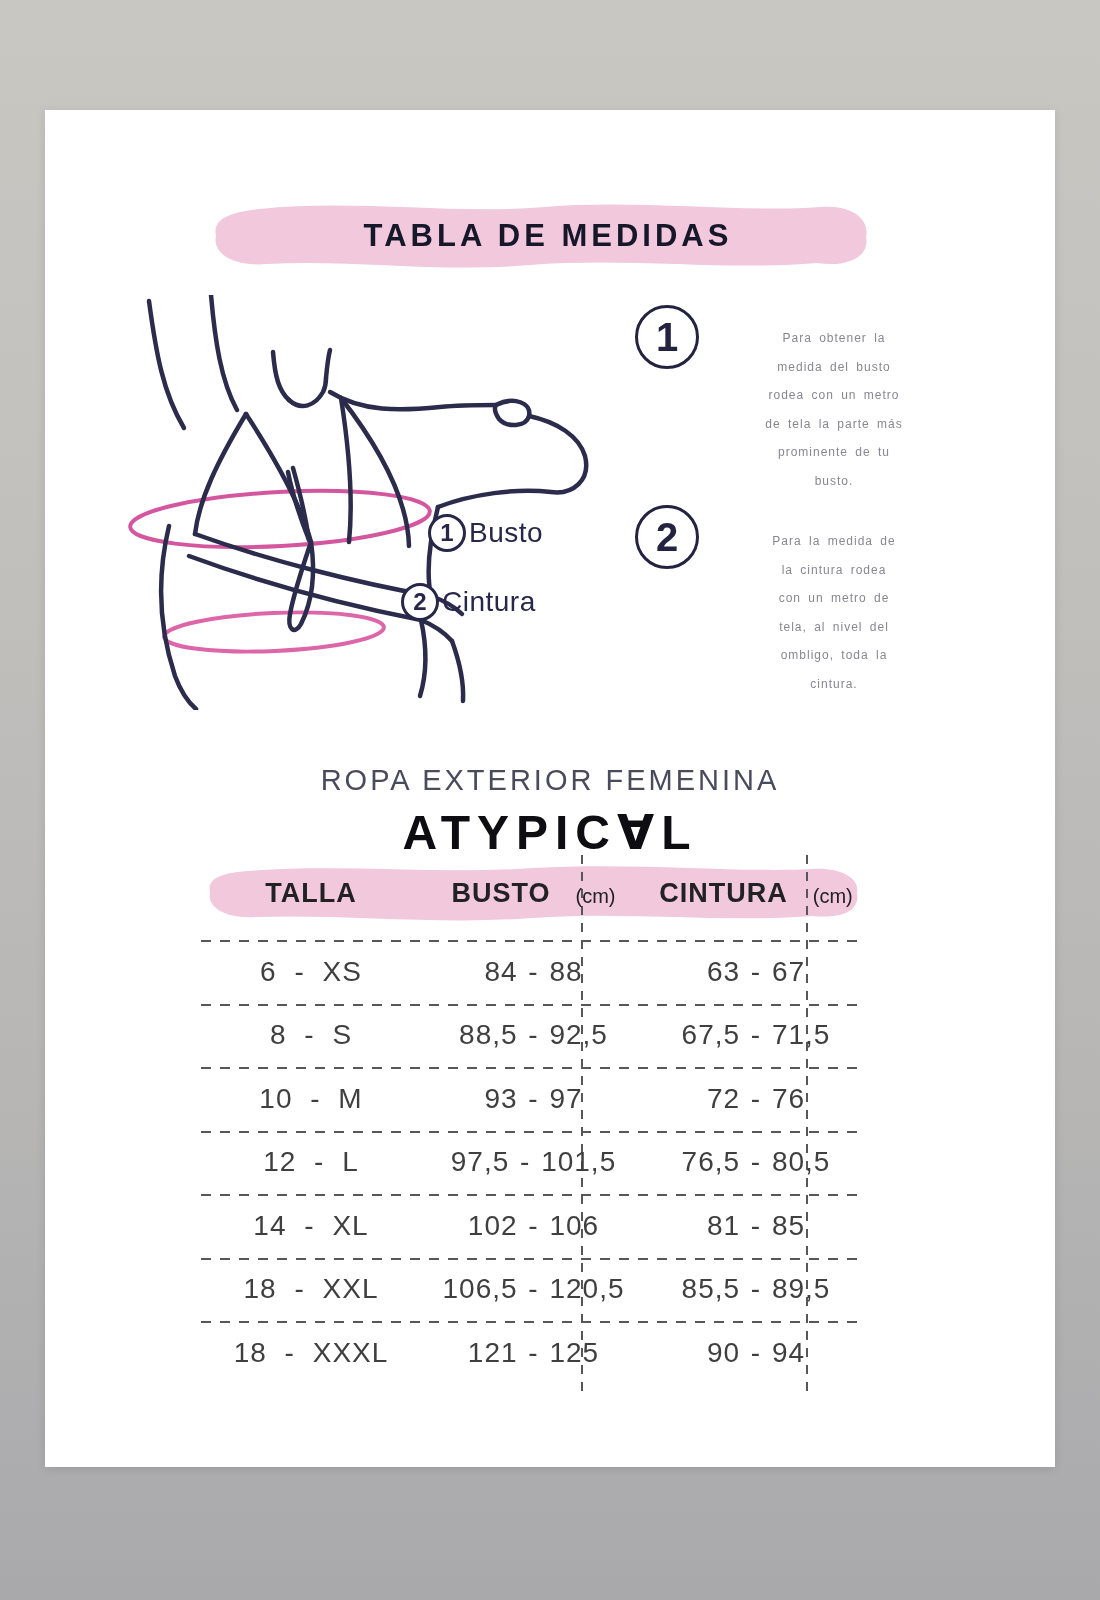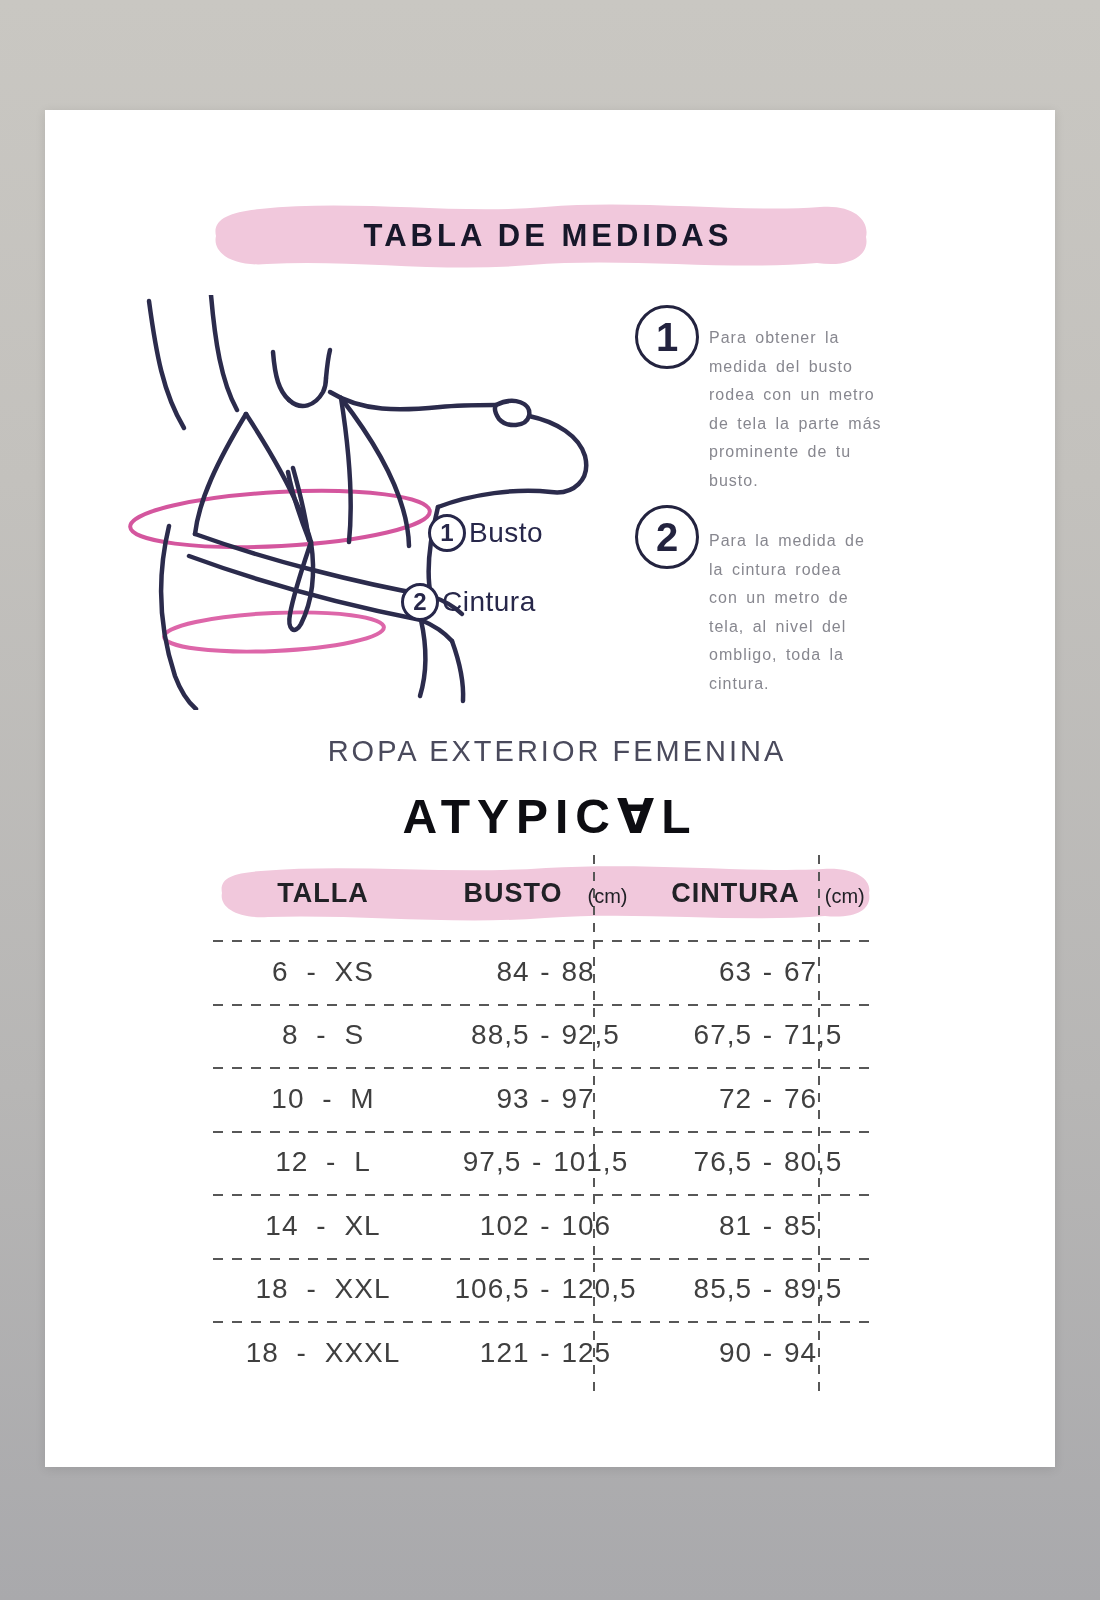--- a/index.html
+++ b/index.html
@@ -36,35 +36,35 @@
   
   .instr-num{
     position:absolute;width:64px;height:64px;border:3.5px solid #23233f;border-radius:50%;
     display:flex;align-items:center;justify-content:center;
     font-size:40px;font-weight:bold;color:#23233f;box-sizing:border-box;background:#fff;
   }
   .instr-1-num{left:590px;top:195px;}
   .instr-2-num{left:590px;top:395px;}
   .instr-text{
     position:absolute;left:664px;width:250px;
-    font-size:16px;line-height:28.5px;color:#87878f;letter-spacing:1px;word-spacing:3px;
+    font-size:12px;line-height:28.5px;color:#87878f;letter-spacing:1px;word-spacing:3px;text-align:center;
   }
   .instr-1-text{top:214px;}
   .instr-2-text{top:417px;}
   
   .subtitle{
-    position:absolute;left:0;top:625px;width:100%;text-align:center;
-    font-size:29px;letter-spacing:3px;color:#4a4a5c;margin-left:7px;
+    position:absolute;left:0;top:654px;width:100%;text-align:center;
+    font-size:29px;letter-spacing:3px;color:#4a4a5c;
   }
   .brand{
-    position:absolute;left:0;top:678px;width:100%;text-align:center;
+    position:absolute;left:0;top:694px;width:100%;text-align:center;
     font-size:48px;font-weight:bold;letter-spacing:7px;color:#0d0d12;
   }
   
-  .size-table{position:absolute;left:168px;top:745px;width:665px;height:545px;}
+  .size-table{position:absolute;left:156px;top:745px;width:665px;height:545px;}
   .size-table .band{position:absolute;left:0;top:5px;}
   .col-divider{
     position:absolute;top:0;width:2px;height:540px;
     background:repeating-linear-gradient(180deg,#575757 0 9px,transparent 9px 17px);
   }
   .div-1{left:380px;} .div-2{left:605px;}
   .thead{position:absolute;left:0;top:5px;width:665px;height:66px;display:flex;}
   .th{display:flex;align-items:center;justify-content:center;
       font-weight:bold;color:#212126;font-size:27px;letter-spacing:1px;}
   .th .unit{font-size:20px;font-weight:normal;margin-left:25px;letter-spacing:0;position:relative;top:3px;}

